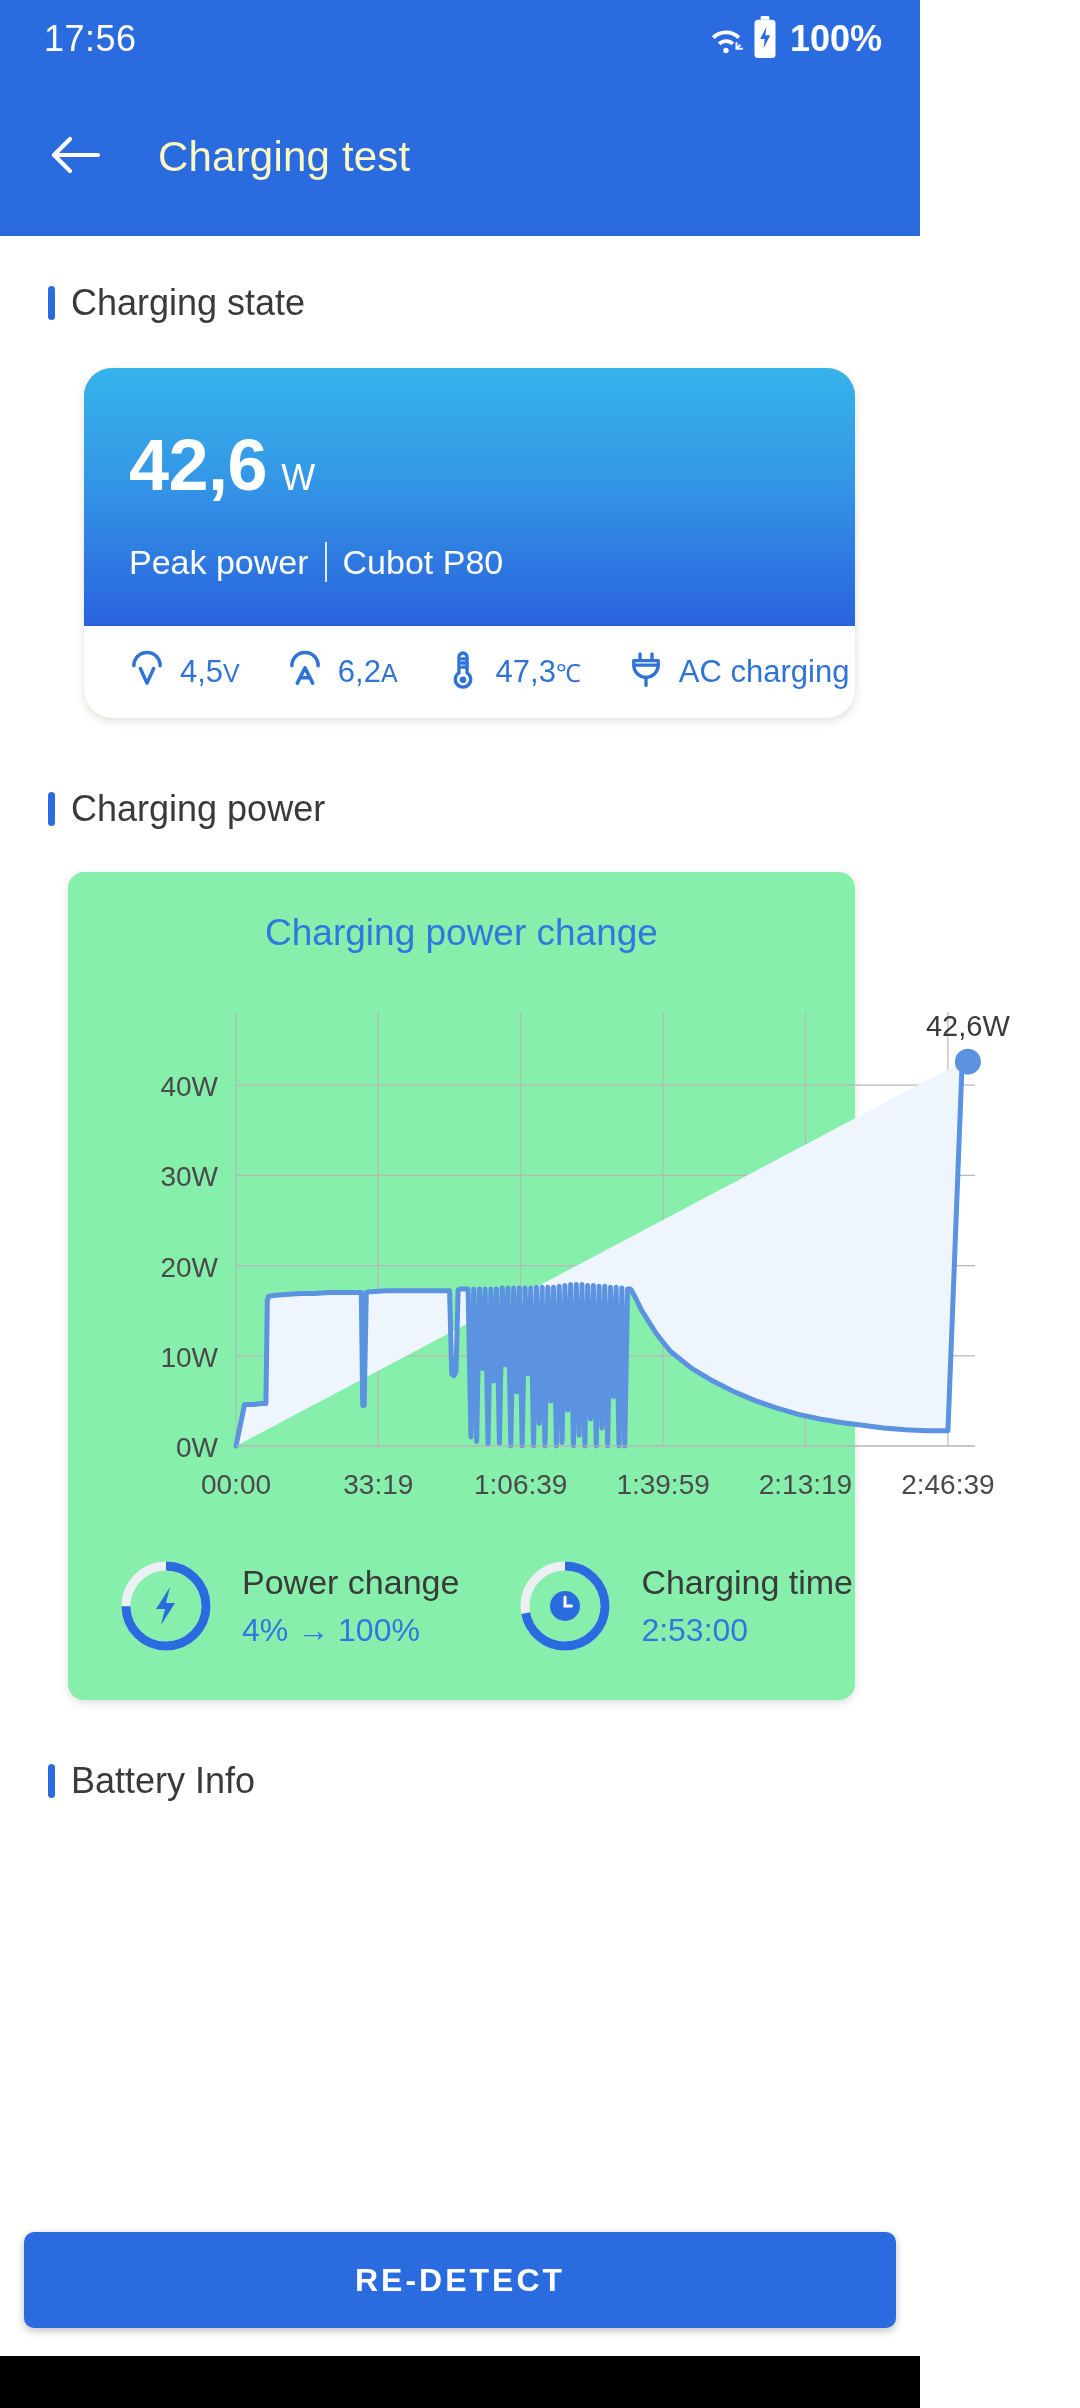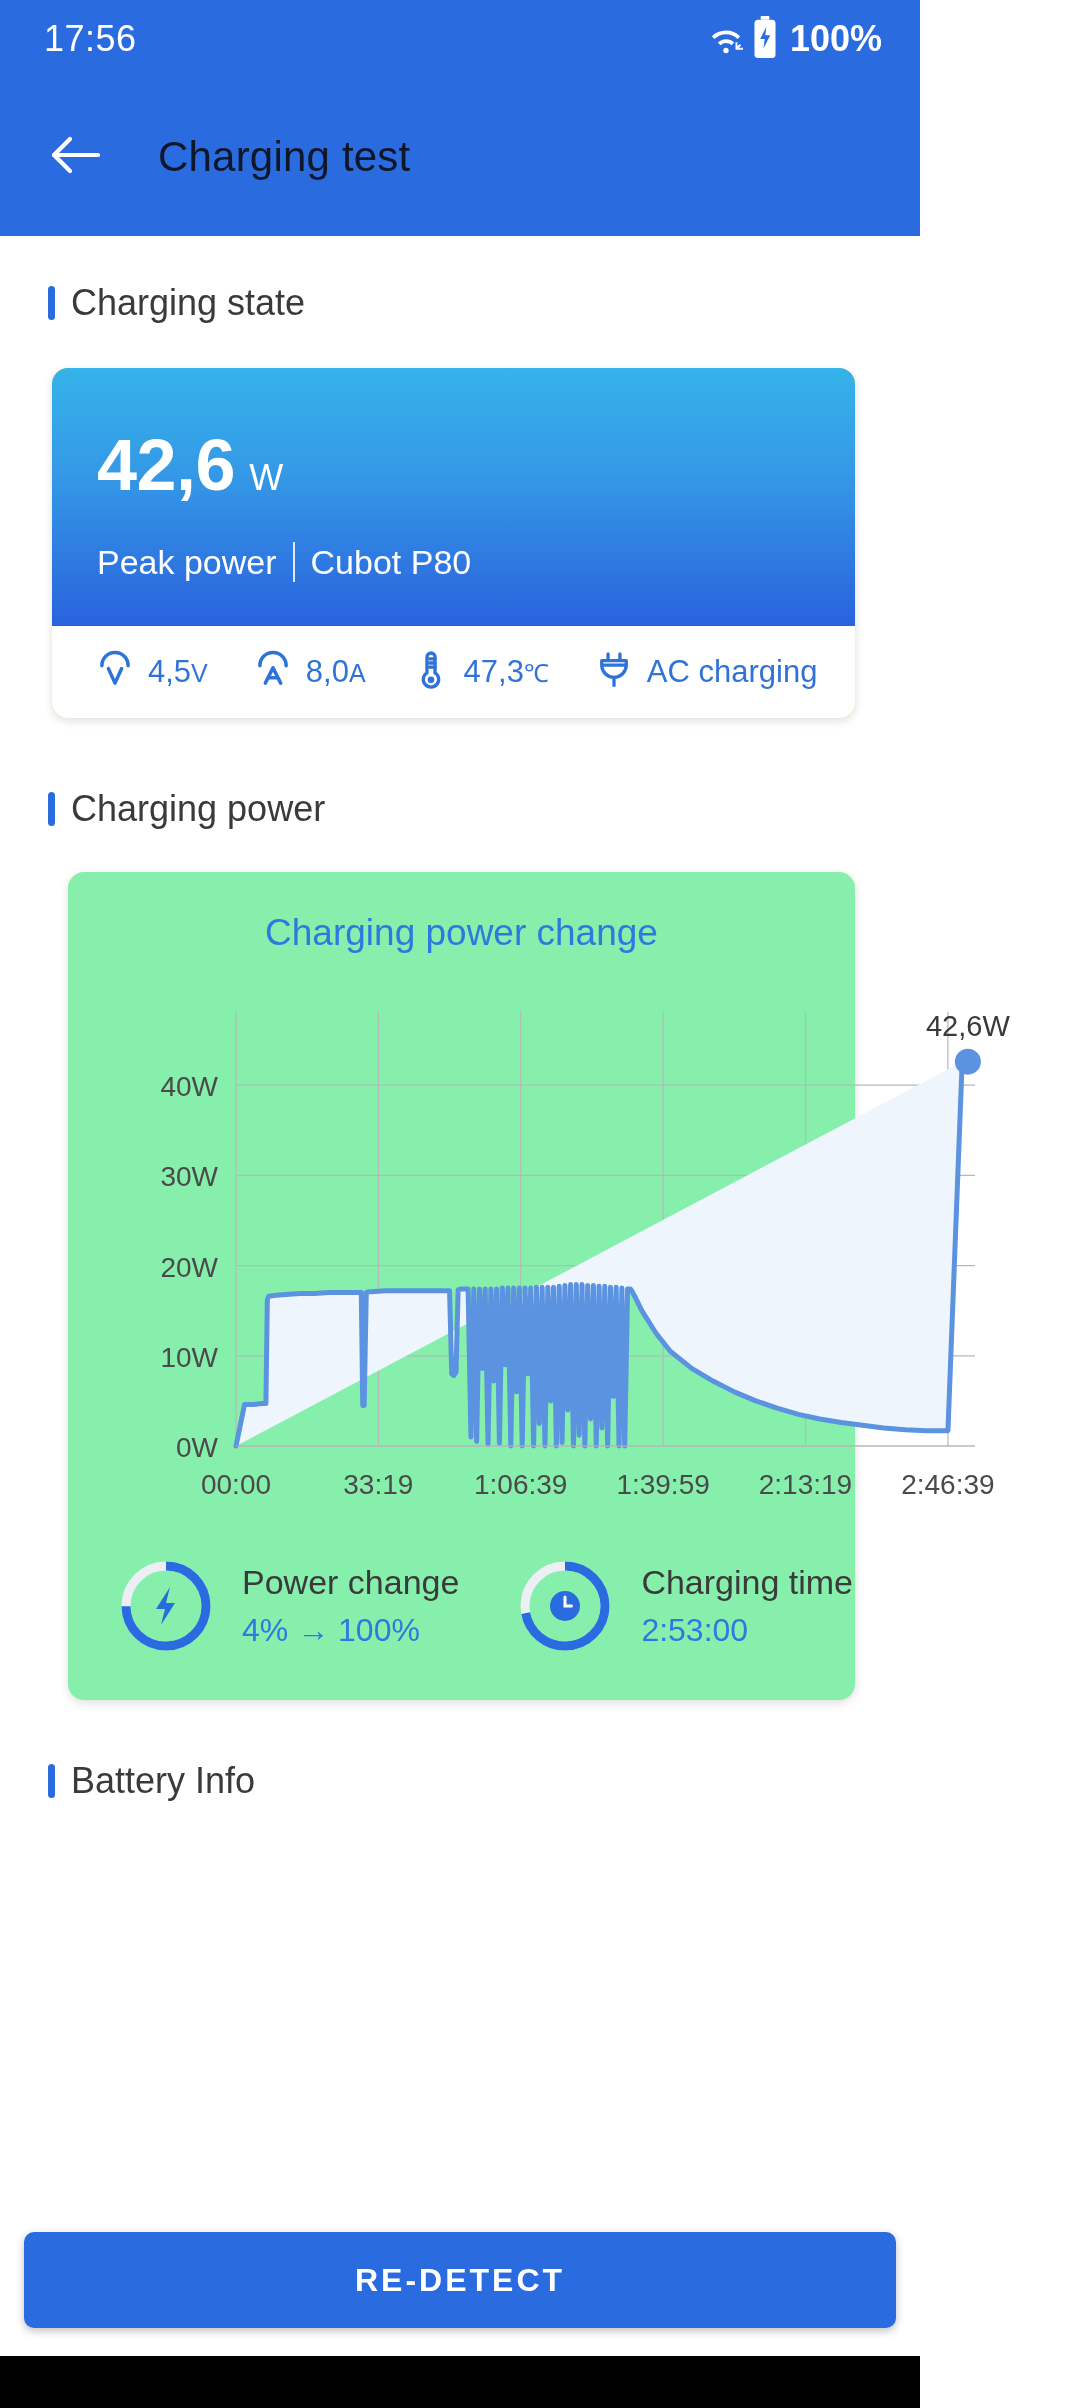--- a/index.html
+++ b/index.html
@@ -43,21 +43,21 @@
     margin-left: 6px;
   }
 
   
   .appbar {
     height: 158px;
     background: #2a6cdf;
     display: flex;
     align-items: center;
     padding: 0 0 0 48px;
-    color: #0f172a;
+    color: #fef9c3;
   }
   .back-btn {
     width: 56px;
     height: 56px;
     display: flex;
     align-items: center;
     justify-content: center;
     cursor: pointer;
   }
   .appbar-title {
@@ -86,22 +86,22 @@
     border-radius: 4px;
     margin-right: 16px;
   }
   .section-title {
     font-size: 36px;
     color: #3a3a3a;
   }
 
   
   .state-card {
-    margin: 44px 65px 0 52px;
-    border-radius: 16px;
+    margin: 44px 65px 0 84px;
+    border-radius: 28px;
     background: #fde047;
     box-shadow: 0 3px 10px rgba(0,0,0,0.13);
     overflow: hidden;
   }
   .state-hero {
     background: linear-gradient(180deg, #35b3ea 0%, #3498e6 42%, #2a62dd 100%);
     padding: 56px 0 44px 45px;
     color: #fff;
   }
   .hero-power {
@@ -301,21 +301,21 @@
         </div>
 
         <div class="stat">
           <span>
             <svg width="42" height="42" viewBox="0 0 24 24" fill="none" stroke="#2f73d6" stroke-width="2" stroke-linecap="round" stroke-linejoin="round">
               <path d="M4.5 9.5a7.5 7.5 0 0 1 15 0"></path>
               <path d="M7.6 19.5 12 10.8l4.4 8.7"></path>
               <path d="M9.4 16.4h5.2"></path>
             </svg>
           </span>
-          <span class="stat-val"><span>8,0</span><span class="sml">A</span></span>
+          <span class="stat-val"><span>6,2</span><span class="sml">A</span></span>
         </div>
 
         <div class="stat">
           <span>
             <svg width="42" height="42" viewBox="0 0 24 24" fill="none" stroke="#2f73d6" stroke-width="1.9" stroke-linecap="round">
               <path d="M14.3 13.6V4.6a2.3 2.3 0 1 0-4.6 0v9a4.4 4.4 0 1 0 4.6 0z"></path>
               <circle cx="12" cy="17.6" r="1.9" fill="#2f73d6" stroke="none"></circle>
               <path d="M11.2 5.6h3.1M11.2 8.0h3.1M11.2 10.4h3.1"></path>
             </svg>
           </span>

